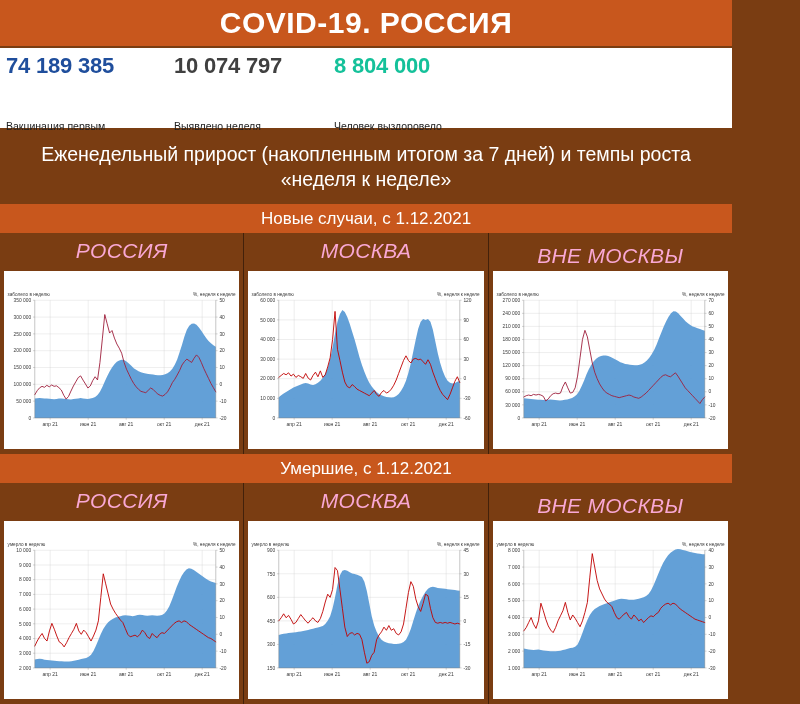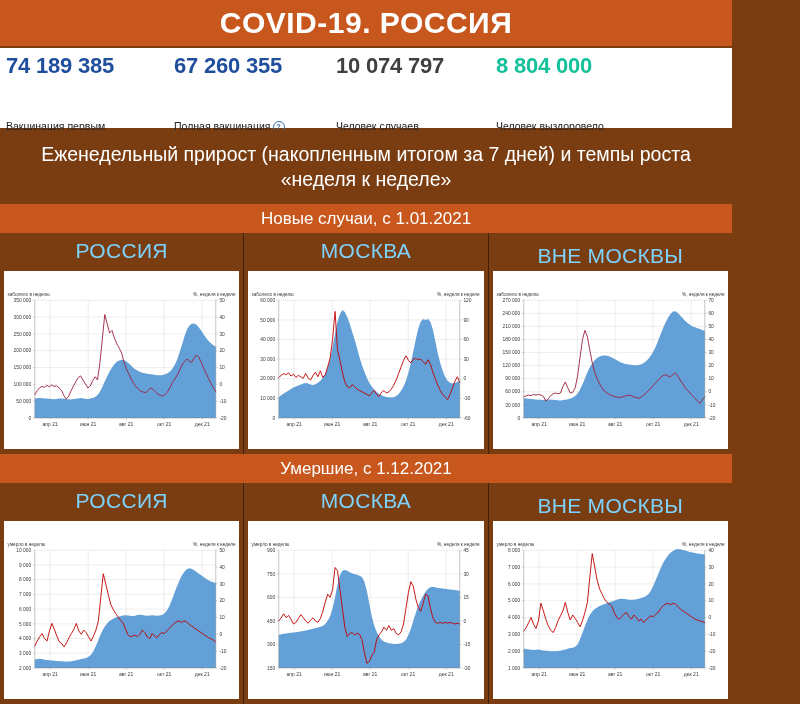--- a/index.html
+++ b/index.html
@@ -71,21 +71,21 @@
   
   .panel-head-row{
     display:flex;flex:0 0 auto;height:35px;background:#7a3d12;
   }
   .panel-head{
     flex:1 1 0;display:flex;align-items:center;justify-content:center;
     border-right:1px solid #43210a;box-sizing:border-box;
   }
   .panel-head:last-child{border-right:none;align-items:flex-end;}
   .panel-head .panel-title{
-    color:#7dd3fc;font-size:21px;font-weight:400;white-space:nowrap;letter-spacing:.3px;
+    color:#f9a8d4;font-size:21px;font-weight:400;white-space:nowrap;letter-spacing:.3px;font-style:italic;
   }
 
   
   .charts-row{display:flex;flex:1 1 auto;background:#7a3d12;min-height:0;}
   .chart-cell{
     flex:1 1 0;box-sizing:border-box;
     border-right:1px solid #43210a;
     padding:3px 4px 5px 4px;
     display:flex;min-height:0;
   }
@@ -107,40 +107,36 @@
 
   <div class="title-banner">
     <div class="title-text">COVID-19. РОССИЯ</div>
   </div>
 
   <div class="stats-strip">
     <div class="stat stat-0">
       <div class="stat-value" style="color: rgb(31, 78, 156);">74 189 385</div>
       <div class="stat-label"><span>Вакцинация первым компонентом</span><span class="info-badge">?</span></div>
     </div>
-    <div class="stat stat-1">
-      <div class="stat-value" style="color: rgb(31, 78, 156);">67 260 355</div>
-      <div class="stat-label"><span>Полная вакцинация</span><span class="info-badge">?</span></div>
-    </div>
     <div class="stat stat-2">
       <div class="stat-value" style="color: #404040;">10 074 797</div>
-      <div class="stat-label">Человек случаев</div>
+      <div class="stat-label">Выявлено неделя</div>
     </div>
     <div class="stat stat-4">
       <div class="stat-value" style="color: rgb(20, 193, 154);">8 804 000</div>
       <div class="stat-label">Человек выздоровело</div>
     </div>
   </div>
 
   <div class="subtitle-block">
     <div class="subtitle-text">Еженедельный прирост (накопленным итогом за 7 дней) и темпы роста «неделя к неделе»</div>
   </div>
 
   <div class="section-bar">
-    <div class="section-text">Новые случаи, с 1.01.2021</div>
+    <div class="section-text">Новые случаи, с 1.12.2021</div>
   </div>
   <div class="panel-head-row">
     <div class="panel-head">
         <span class="panel-title">РОССИЯ</span>
       </div>
     <div class="panel-head">
         <span class="panel-title">МОСКВА</span>
       </div>
     <div class="panel-head">
         <span class="panel-title">ВНЕ МОСКВЫ</span>

